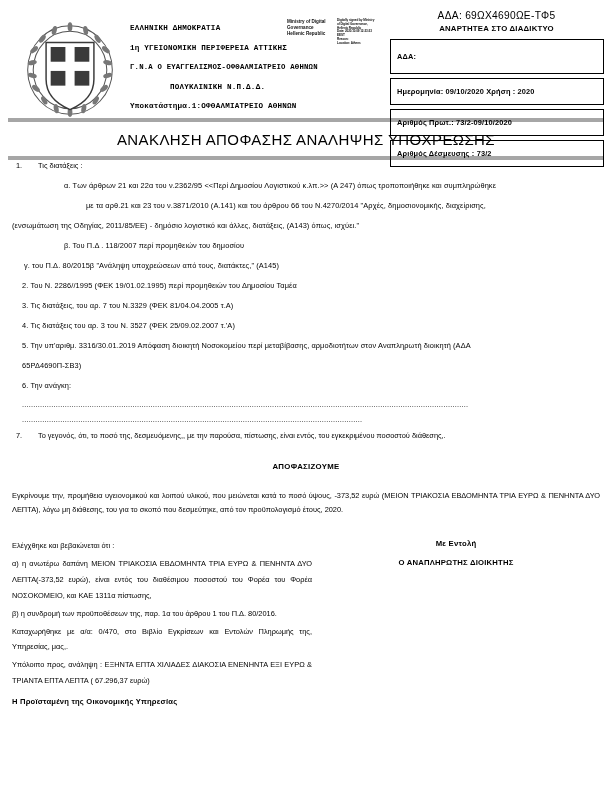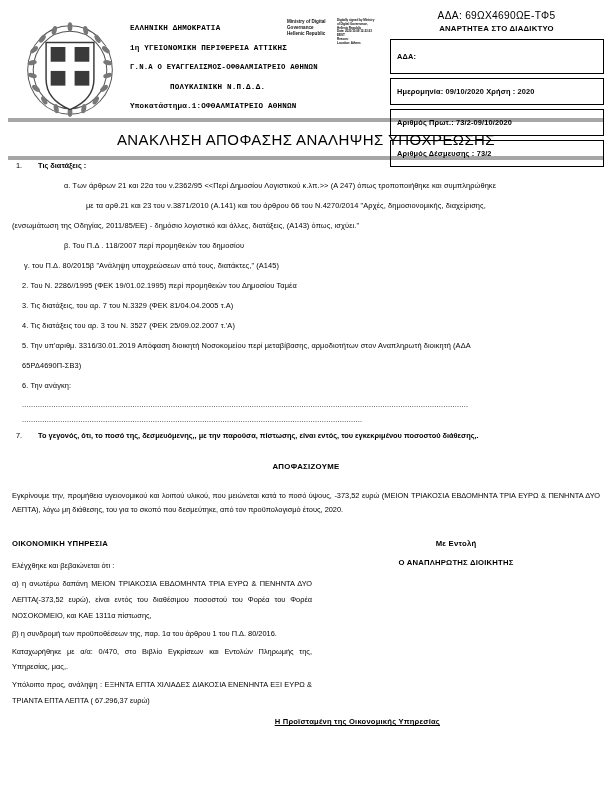--- a/index.html
+++ b/index.html
@@ -154,21 +154,21 @@
     margin-bottom: 8px;
     font-size: 7.4px;
     line-height: 1.6;
   }
   .num-item .num {
     width: 26px;
     flex: 0 0 26px;
     padding-left: 4px;
     box-sizing: border-box;
   }
-  .num-item .txt { flex: 1; font-weight: bold; }
+  .num-item .txt { flex: 1; }
 
   .sub-a { padding-left: 52px; margin-bottom: 8px; line-height: 1.62; }
   .sub-a-cont { padding-left: 74px; margin-bottom: 8px; }
   .sub-flat { padding-left: 0; margin-bottom: 8px; }
   .sub-b { padding-left: 52px; margin-bottom: 8px; }
   .sub-g { padding-left: 12px; margin-bottom: 8px; }
   .plain-item { padding-left: 10px; margin-bottom: 8px; }
   .item5-cont { padding-left: 10px; margin-bottom: 8px; }
 
   .dots {
@@ -214,27 +214,26 @@
 
   .lp {
     font-size: 7.4px;
     line-height: 2.15;
     text-align: justify;
     margin: 0 0 2px 0;
   }
   .lp.tight { line-height: 1.95; }
 
   .signature-line {
-    text-align: right;
+    text-align: left;
     font-weight: bold;
     font-size: 7.6px;
     letter-spacing: 0.2px;
     margin-top: 6px;
     padding-right: 160px;
-    text-decoration: underline;
   }
 </style>
 </head>
 <body>
 
 <div class="page">
 
   <div class="header">
 
     <div class="emblem">
@@ -339,21 +338,20 @@
       <div class="num">7.</div>
       <div class="txt">Το γεγονός, ότι, το ποσό της, δεσμευόμενης,, με την παρούσα, πίστωσης, είναι εντός, του εγκεκριμένου ποσοστού διάθεσης,.</div>
     </div>
 
     <div class="apofasizoume">ΑΠΟΦΑΣΙΖΟΥΜΕ</div>
 
     <div class="main-para">Εγκρίνουμε την, προμήθεια υγειονομικού και λοιπού υλικού, που μειώνεται κατά το ποσό ύψους, -373,52 ευρώ (ΜΕΙΟΝ  ΤΡΙΑΚΟΣΙΑ ΕΒΔΟΜΗΝΤΑ ΤΡΙΑ ΕΥΡΩ &amp; ΠΕΝΗΝΤΑ ΔΥΟ ΛΕΠΤΑ), λόγω μη διάθεσης, του για το σκοπό που δεσμεύτηκε, από τον προϋπολογισμό έτους, 2020.</div>
 
     <div class="cols">
       <div class="col-left">
-        <div class="col-head">ΟΙΚΟΝΟΜΙΚΗ ΥΠΗΡΕΣΙΑ</div>
         <div class="lp tight">Ελέγχθηκε και βεβαιώνεται ότι :</div>
         <div class="lp">α) η ανωτέρω δαπάνη ΜΕΙΟΝ ΤΡΙΑΚΟΣΙΑ ΕΒΔΟΜΗΝΤΑ ΤΡΙΑ ΕΥΡΩ &amp; ΠΕΝΗΝΤΑ ΔΥΟ ΛΕΠΤΑ(-373,52 ευρώ), είναι εντός του διαθέσιμου ποσοστού του Φορέα   του Φορέα ΝΟΣΟΚΟΜΕΙΟ, και ΚΑΕ 1311α πίστωσης,</div>
         <div class="lp">β) η συνδρομή των προϋποθέσεων της, παρ. 1α του άρθρου 1 του Π.Δ. 80/2016.</div>
         <div class="lp">Καταχωρήθηκε με α/α: 0/470, στο Βιβλίο Εγκρίσεων και Εντολών Πληρωμής της, Υπηρεσίας, μας,.</div>
         <div class="lp">Υπόλοιπο προς, ανάληψη : ΕΞΗΝΤΑ ΕΠΤΑ ΧΙΛΙΑΔΕΣ ΔΙΑΚΟΣΙΑ ΕΝΕΝΗΝΤΑ ΕΞΙ ΕΥΡΩ &amp; ΤΡΙΑΝΤΑ ΕΠΤΑ ΛΕΠΤΑ ( 67.296,37 ευρώ)</div>
       </div>
       <div class="col-right">
         <div class="col-head">Με Εντολή</div>
         <div class="col-head second">Ο ΑΝΑΠΛΗΡΩΤΗΣ ΔΙΟΙΚΗΤΗΣ</div>
       </div>

